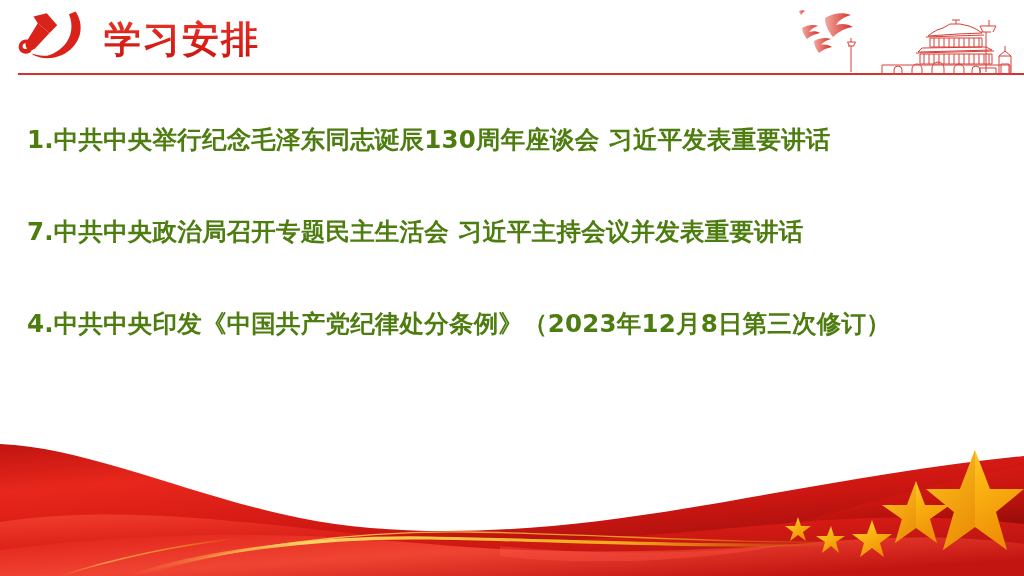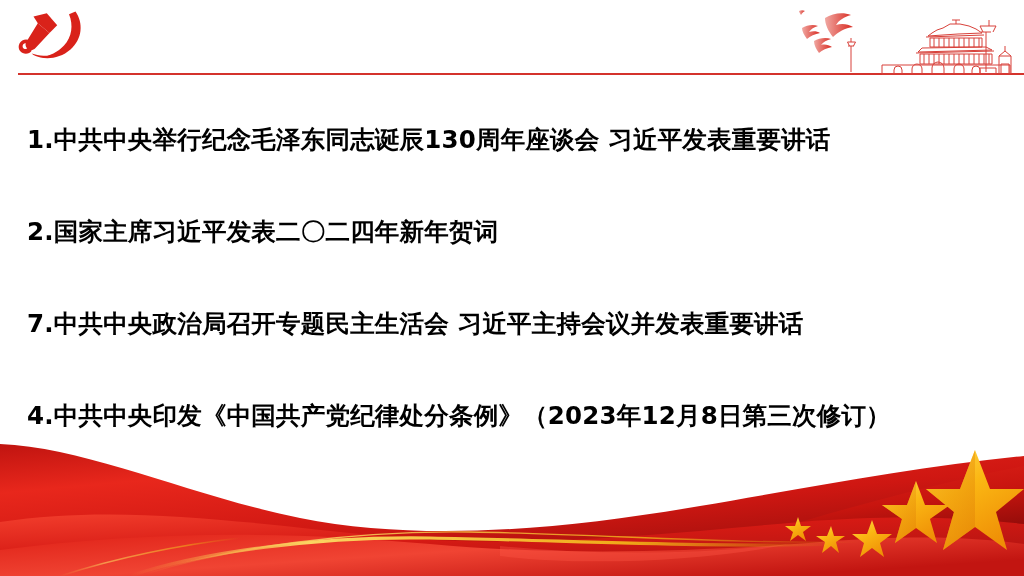--- a/index.html
+++ b/index.html
@@ -78,21 +78,21 @@
   
   #content-list {
     position: absolute;
     left: 27px;
     top: 118px;
     width: 970px;
   }
   .content-item {
     font-size: 24.5px;
     font-weight: bold;
-    color: #000000;
+    color: #4d7c0f;
     letter-spacing: 0.2px;
     white-space: nowrap;
     height: 44px;
     line-height: 44px;
     margin-bottom: 48px;
   }
   .content-item:last-child { margin-bottom: 16px; }
 
   
   #bottom-ribbon {
@@ -126,20 +126,21 @@
           <path d="M24.8 16.2 L36.5 26.0 L22.5 41.0 C 20.2 43.5 16.8 43.8 14.4 41.6
                    C 12.0 39.4 12.0 35.9 14.2 33.4 Z"></path>
 
           <path d="M16.2 33.0 C 12.2 31.6 8.4 33.0 6.6 36.2 C 4.6 39.9 6.0 44.3 9.7 46.1
                    C 13.0 47.7 16.8 46.6 18.8 43.6 L14.6 40.8 C 13.7 42.0 12.2 42.4 11.0 41.7
                    C 9.6 40.9 9.2 39.2 10.0 37.8 C 10.8 36.4 12.5 35.9 14.0 36.6 Z"></path>
         </g>
       </svg>
     </div>
 
+    <div id="slide-title">学习安排</div>
 
     <div id="header-rule"></div>
 
     <div id="tiananmen-art">
       <svg viewBox="0 0 254 76" xmlns="http://www.w3.org/2000/svg">
         <defs>
           <linearGradient id="dovegrad" x1="0" y1="0" x2="1" y2="0">
             <stop offset="0%" stop-color="#f0a8a2"></stop>
             <stop offset="100%" stop-color="#d8281f"></stop>
           </linearGradient>
@@ -190,21 +191,20 @@
 
           <path d="M229 74 v-18 h12 v18 M229 56 l6 -5 l6 5 M235 51 v-5"></path>
           <path d="M231 74 v-10 h8 v10"></path>
         </g>
       </svg>
     </div>
   </div>
 
   <div id="content-list">
     <div class="content-item">1.中共中央举行纪念毛泽东同志诞辰130周年座谈会 习近平发表重要讲话</div>
-    <div class="content-item">2.国家主席习近平发表二〇二四年新年贺词</div>
     <div class="content-item">7.中共中央政治局召开专题民主生活会 习近平主持会议并发表重要讲话</div>
     <div class="content-item">4.中共中央印发《中国共产党纪律处分条例》（2023年12月8日第三次修订）</div>
   </div>
 
   <div id="bottom-ribbon">
     <svg viewBox="0 0 1024 150" xmlns="http://www.w3.org/2000/svg" preserveAspectRatio="none">
       <defs>
         <linearGradient id="silk1" x1="0" y1="0" x2="0.7" y2="1">
           <stop offset="0%" stop-color="#c01410"></stop>
           <stop offset="25%" stop-color="#e8271c"></stop>

